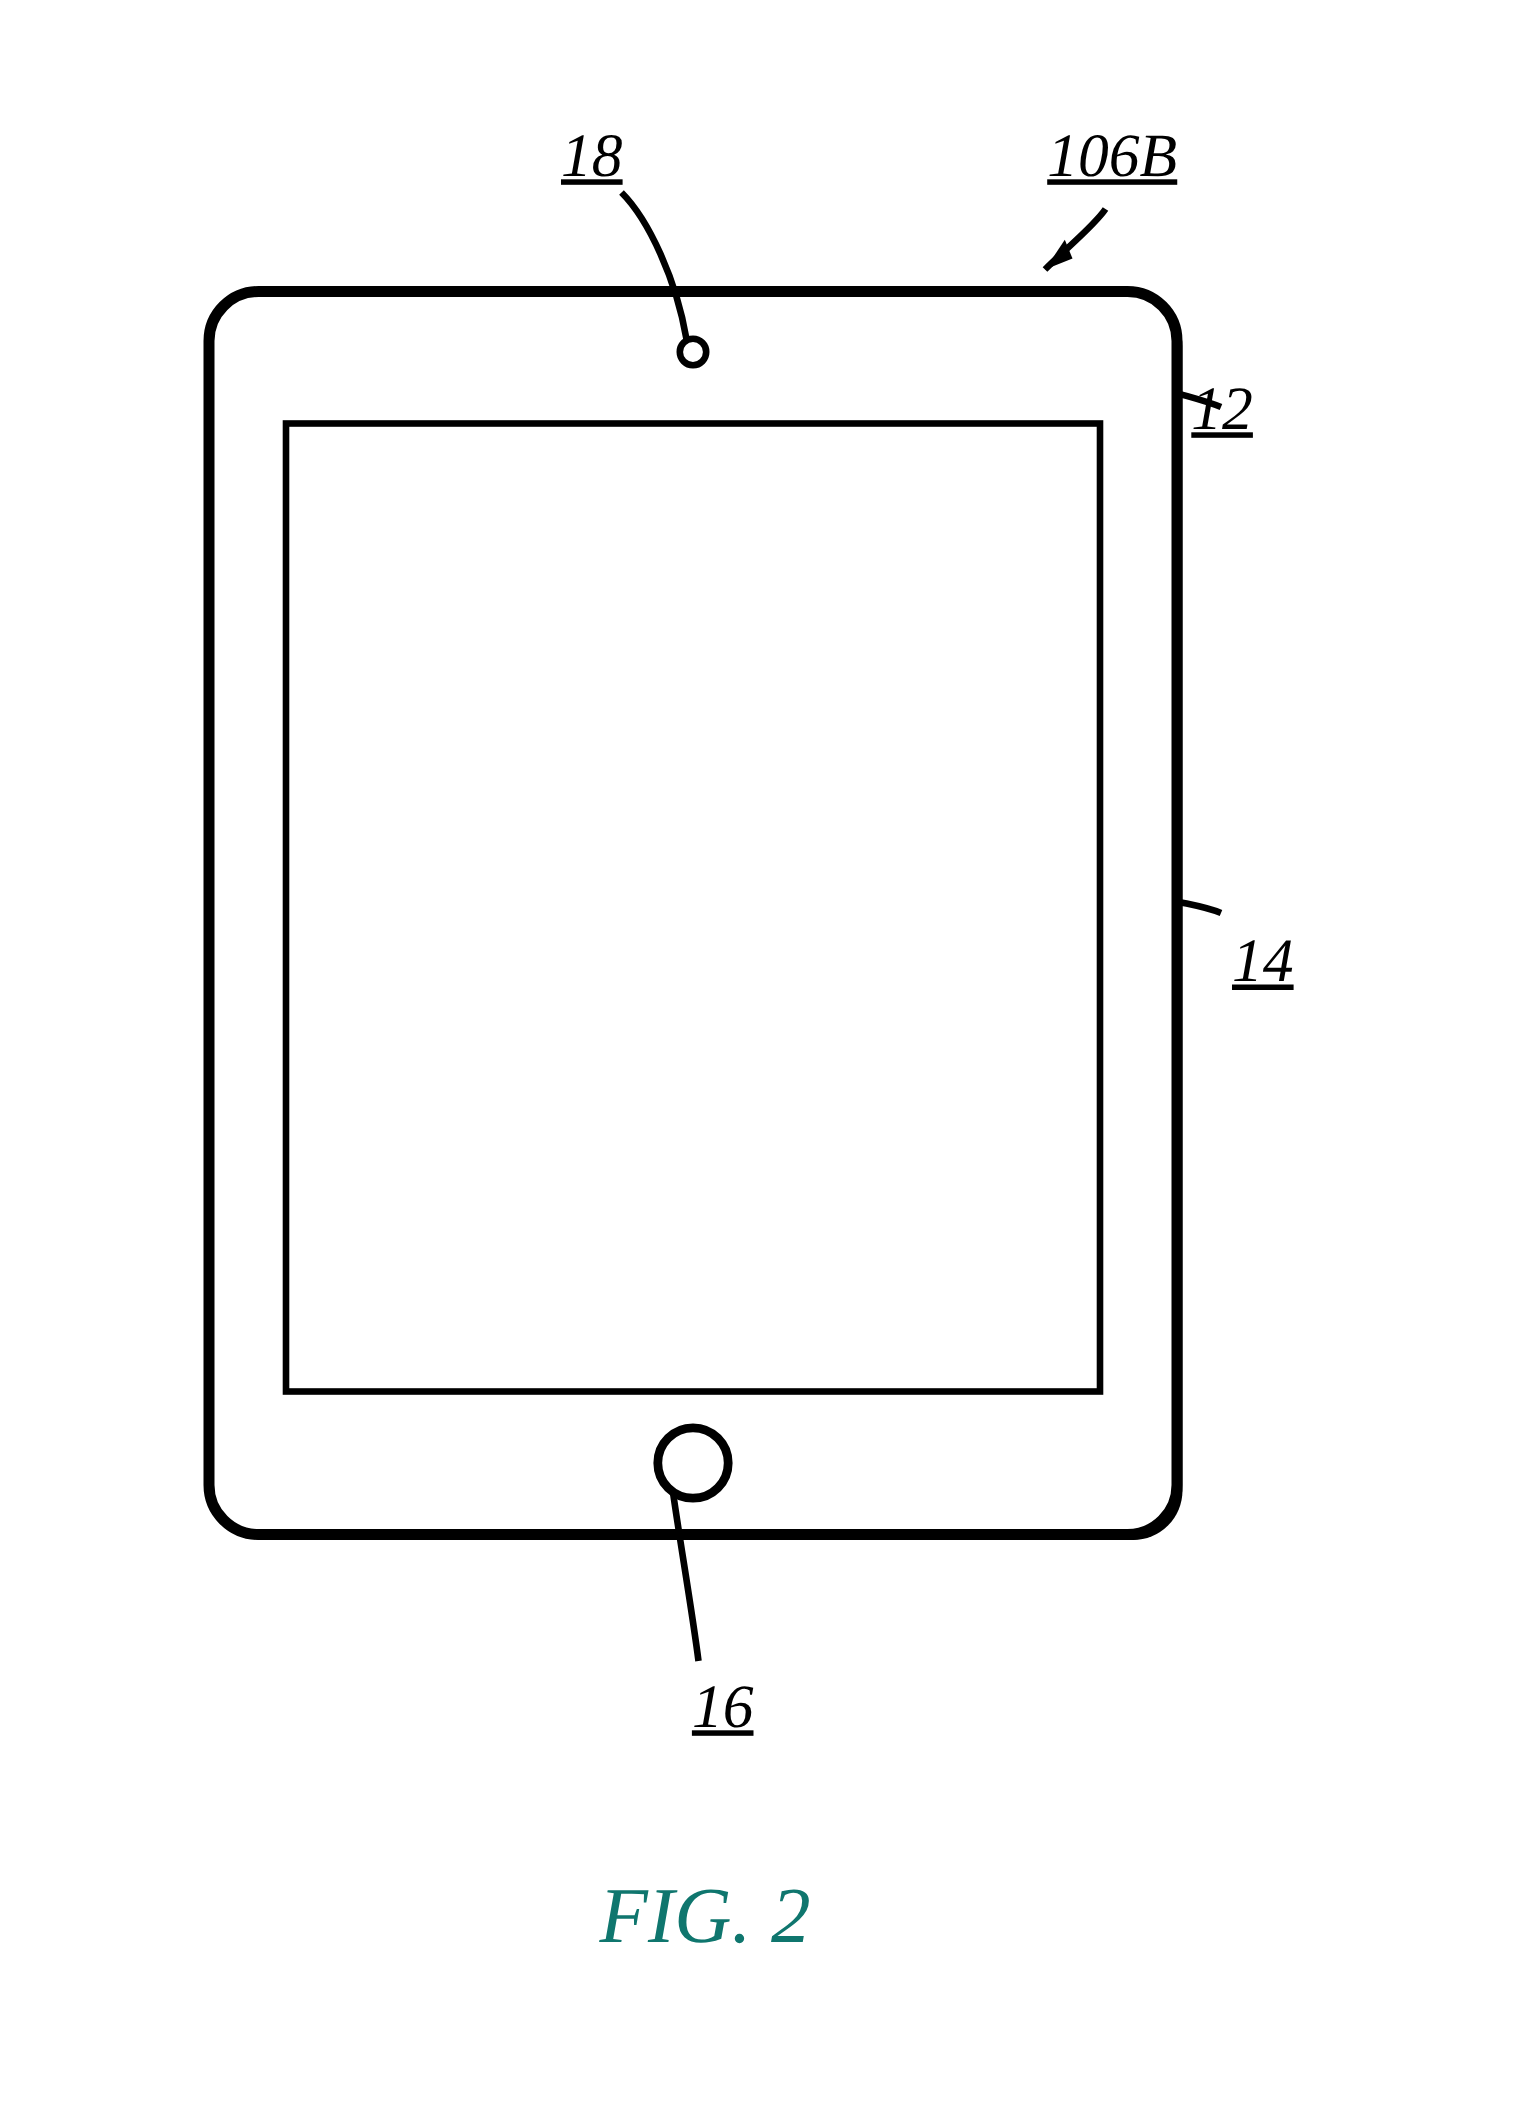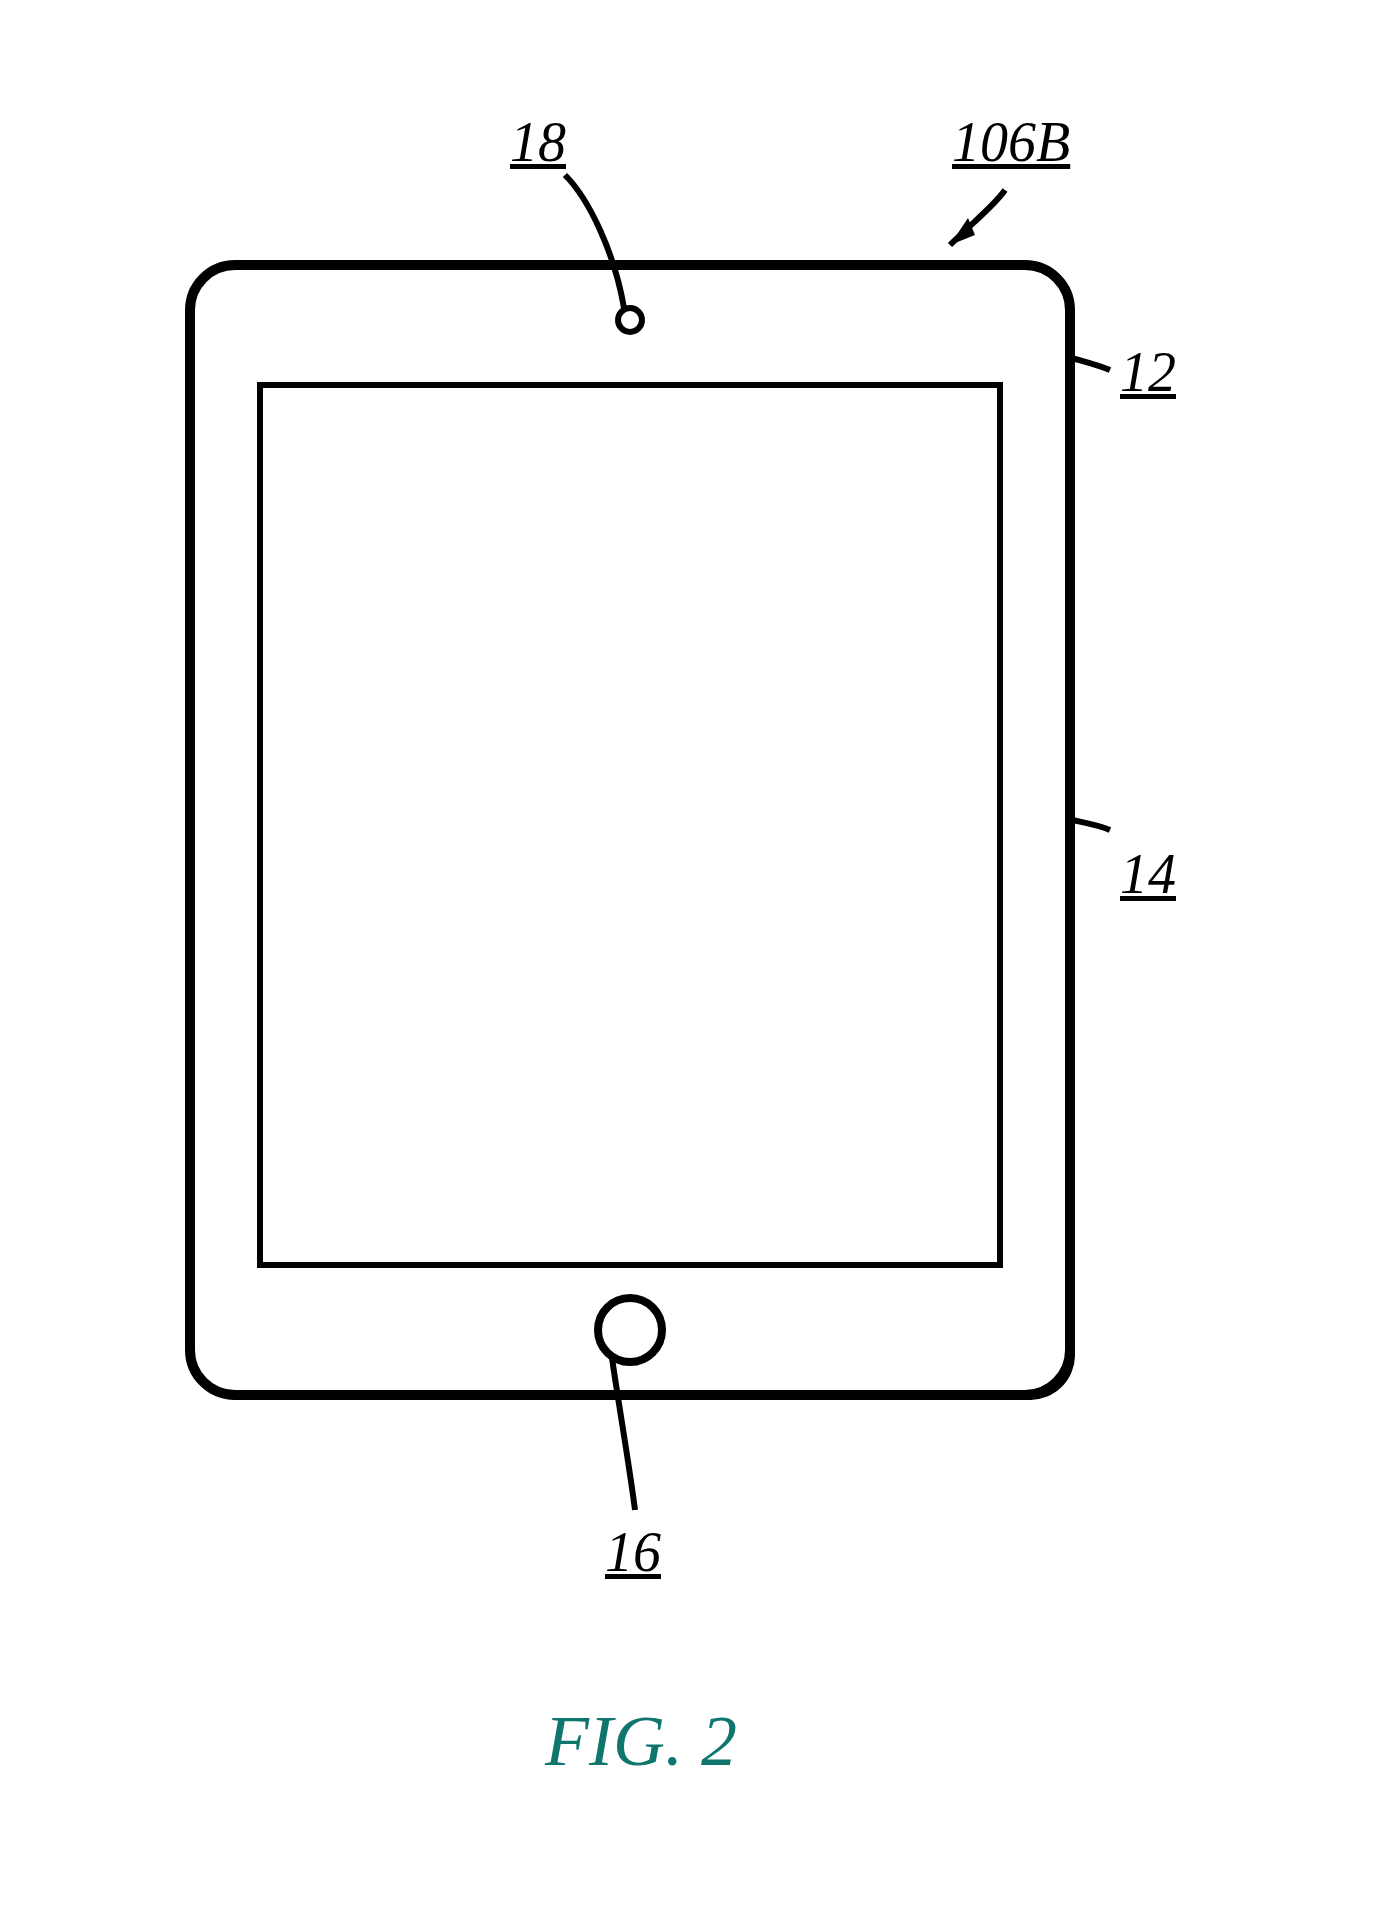--- a/index.html
+++ b/index.html
@@ -64,20 +64,20 @@
 
     <path d="M1110,830 C 1098,825 1086,823 1072,820" fill="none" stroke="#000" stroke-width="6"></path>
 
     <path d="M635,1510 C 630,1470 618,1400 612,1358" fill="none" stroke="#000" stroke-width="6"></path>
   </svg>
 
   <div class="ref-label" style="left:952px; top:110px;text-align:right;">106B</div>
 
   <div class="ref-label" style="left:510px; top:110px;">18</div>
 
-  <div class="ref-label" style="left:1120px; top:340px;">12</div>
+  <div class="ref-label" style="left:1083px; top:340px;">12</div>
 
   <div class="ref-label" style="left:1120px; top:800px;margin-top:42px;">14</div>
 
-  <div class="ref-label" style="left:605px; top:1520px;">16</div>
+  <div class="ref-label" style="left:629px; top:1520px;">16</div>
 
   <div class="caption" style="left:545px; top:1700px;">FIG. 2</div>
 </div>
 
 </body></html>

